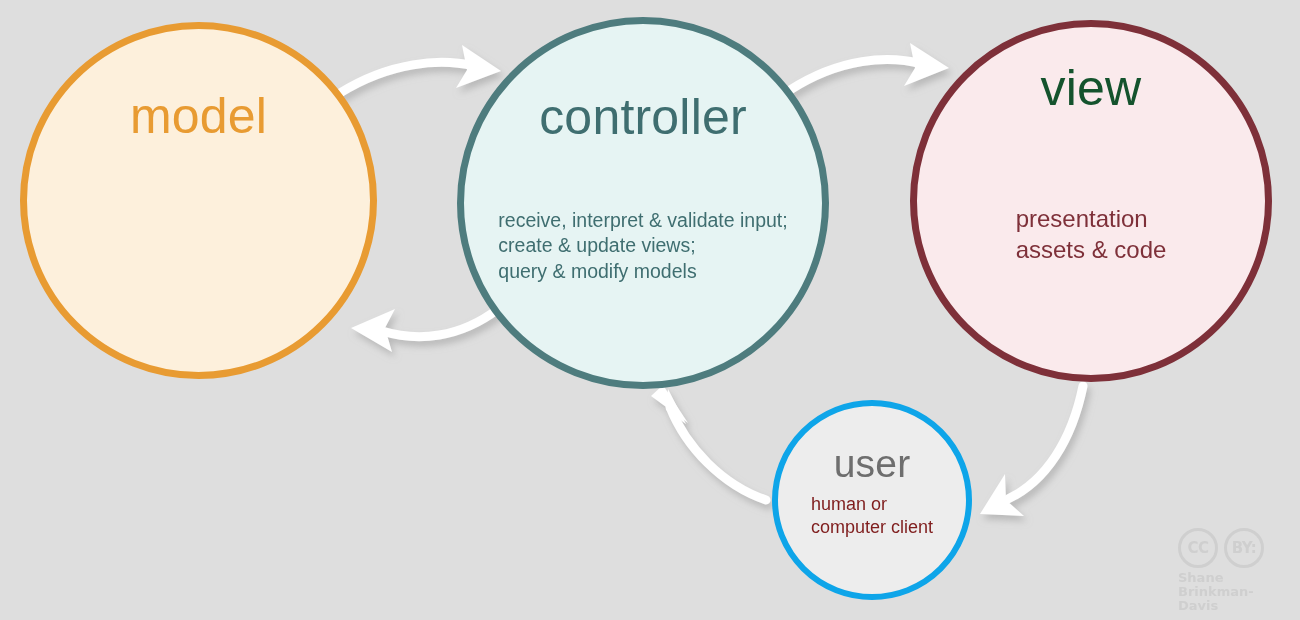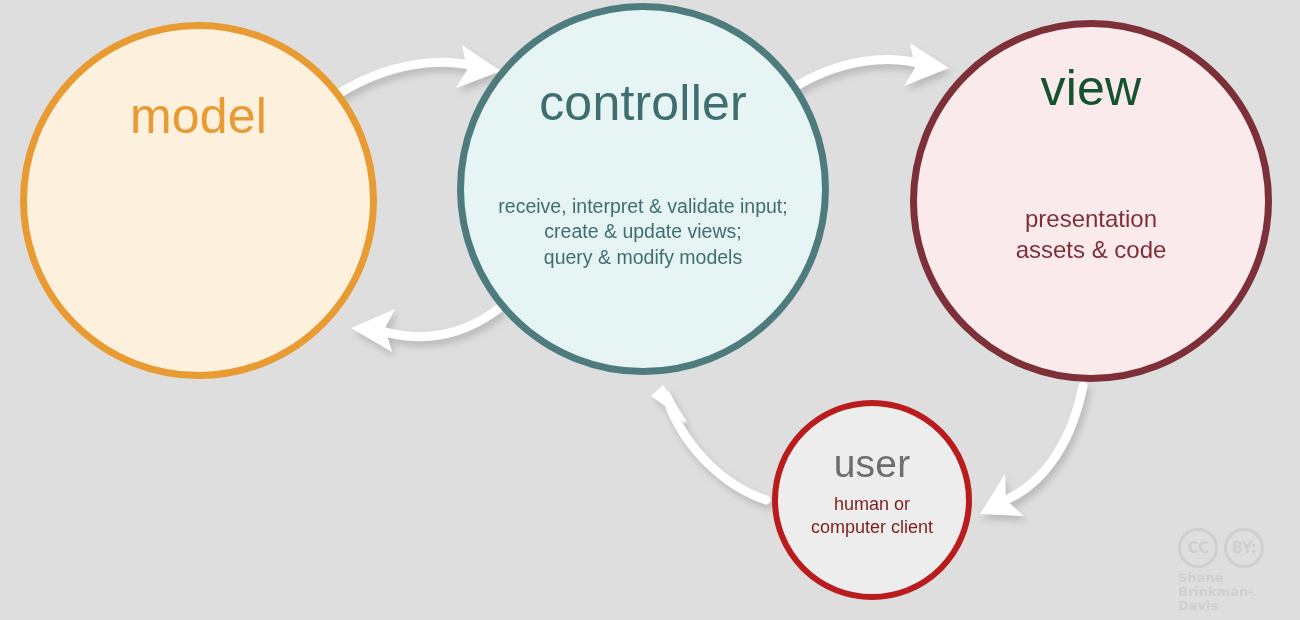--- a/index.html
+++ b/index.html
@@ -23,21 +23,21 @@
     height: 620px;
     pointer-events: none;
   }
   .node {
     position: absolute;
     box-sizing: border-box;
     border-radius: 50%;
     display: flex;
     flex-direction: column;
     align-items: center;
-    text-align: center;
+    text-align: left;
   }
   .node-title {
     font-weight: normal;
     letter-spacing: 0.2px;
     line-height: 1;
   }
   .node-body {
     line-height: 1.30;
     white-space: pre-line;
   }
@@ -47,21 +47,21 @@
     left: 20px; top: 22px;
     width: 357px; height: 357px;
     background: #fdf0dc;
     border: 7px solid #e89b32;
   }
   #node-model .node-title { color: #e89b32; font-size: 50px; margin-top: 62px; }
   #node-model .node-body  { color: #e89b32; font-size: 19.5px; margin-top: 72px; }
 
   
   #node-controller {
-    left: 457px; top: 3px;
+    left: 457px; top: 17px;
     width: 372px; height: 372px;
     background: #e6f4f3;
     border: 7px solid #4e7c7e;
   }
   #node-controller .node-title { color: #3f6e70; font-size: 50px; margin-top: 68px; }
   #node-controller .node-body  { color: #3f6e70; font-size: 19.5px; margin-top: 66px; }
 
   
   #node-view {
     left: 910px; top: 20px;
@@ -70,21 +70,21 @@
     border: 7px solid #7e3039;
   }
   #node-view .node-title { color: #14532d; font-size: 50px; margin-top: 36px; }
   #node-view .node-body  { color: #7e3039; font-size: 24px; margin-top: 90px; }
 
   
   #node-user {
     left: 772px; top: 400px;
     width: 200px; height: 200px;
     background: #ededed;
-    border: 6px solid #b91c1c;
+    border: 6px solid #0ea5e9;
   }
   #node-user .node-title { color: #6e6e6e; font-size: 39px; margin-top: 38px; }
   #node-user .node-body  { color: #7f1d1d; font-size: 18px; margin-top: 10px; }
 
   
   #cc-badge {
     position: absolute;
     left: 1178px;
     top: 528px;
     width: 112px;

